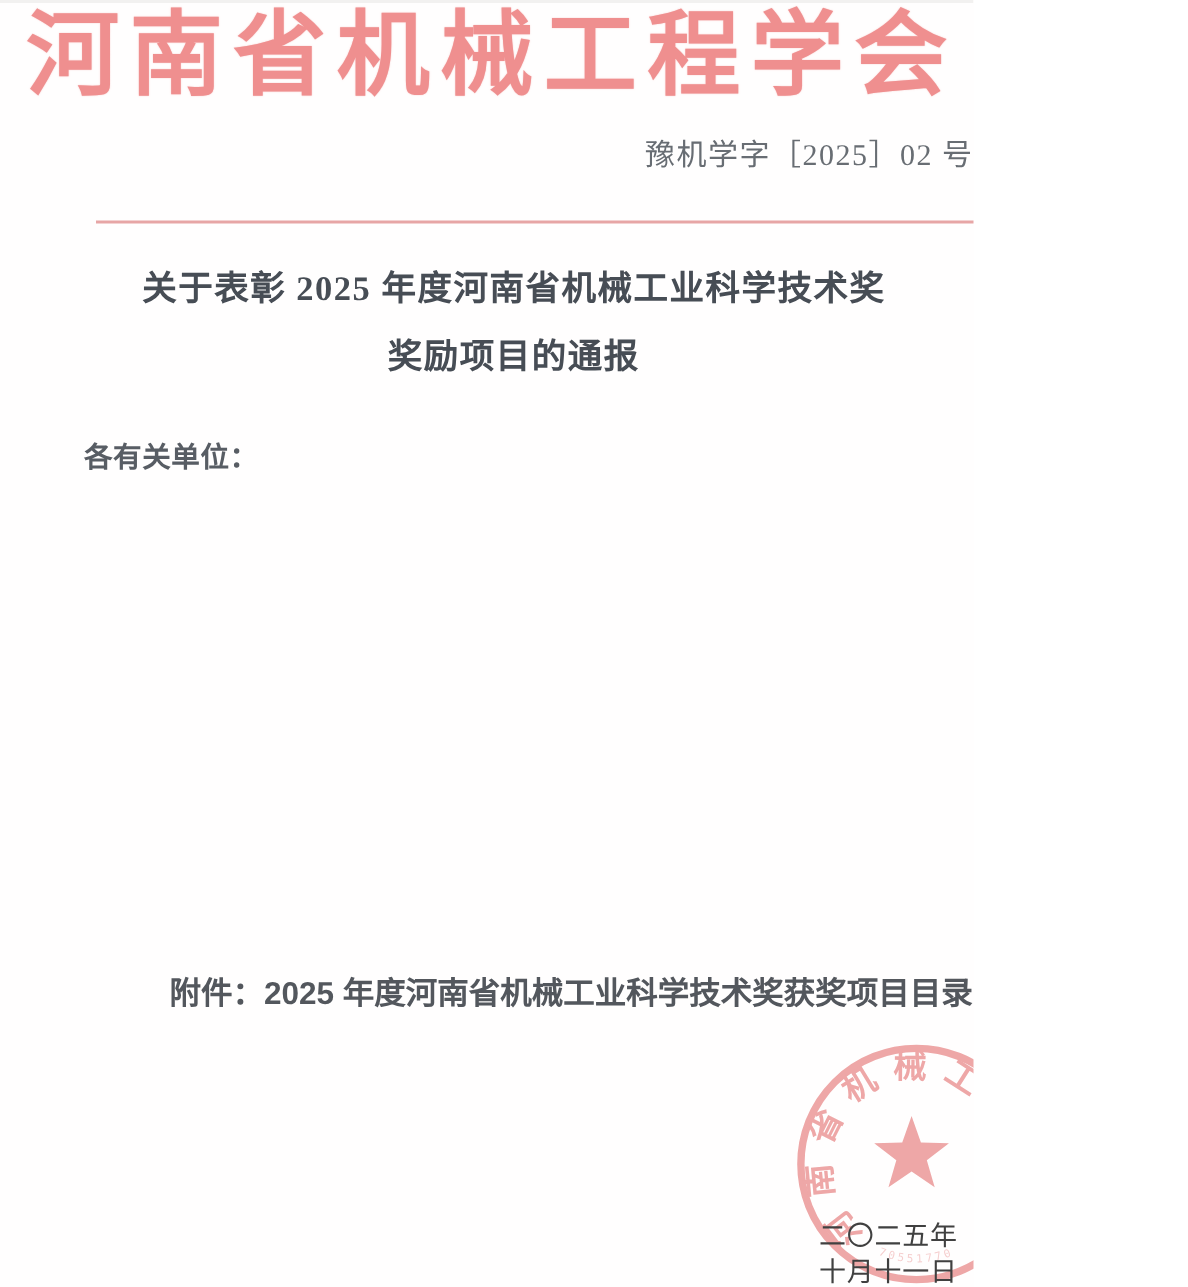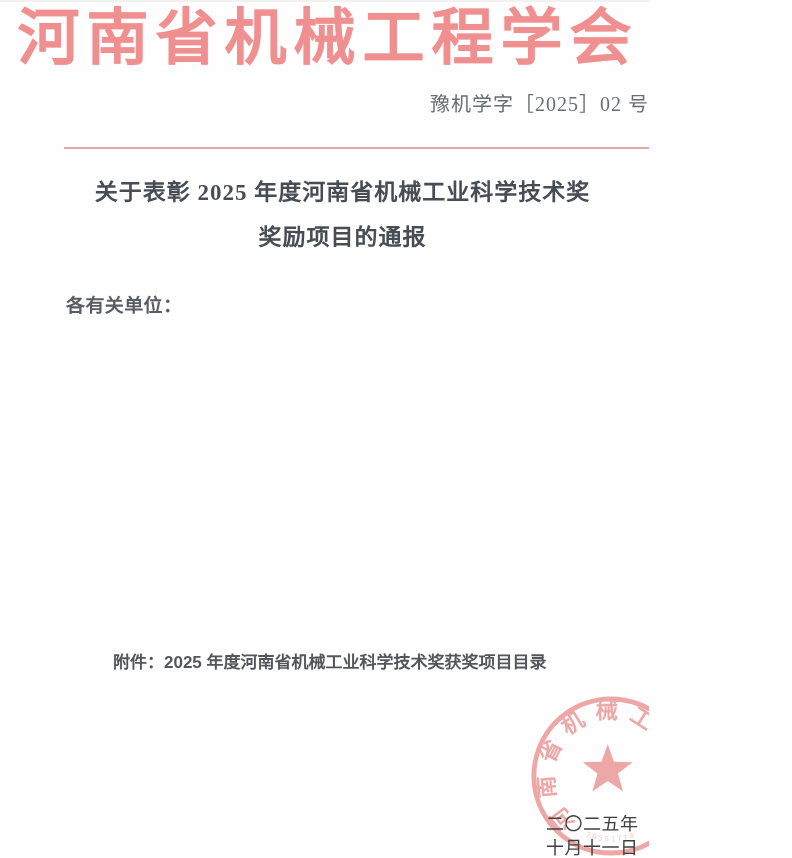--- a/index.html
+++ b/index.html
@@ -39,30 +39,30 @@
     background:var(--rule);
   }
   .title{
     position:absolute;top:170px;left:0;width:100%;
     text-align:center;font-weight:bold;
     font-size:23px;line-height:45px;letter-spacing:1px;
     color:var(--ink-dark);
     padding-left:36px;
   }
   .content{
-    position:absolute;top:286px;left:66px;width:648px;
+    position:absolute;top:286px;left:56px;width:648px;
     font-size:19px;line-height:40px;color:var(--ink);
     text-align:justify;letter-spacing:.4px;
   }
   .salutation{font-weight:bold;color:#585d64;}
   .para{text-indent:2em;margin:0;}
   .attachment{
     position:absolute;top:650px;left:113px;
     font-family:"Liberation Sans","DejaVu Sans",sans-serif;
-    font-weight:bold;font-size:17px;line-height:26px;
+    font-weight:bold;font-size:21px;line-height:26px;
     color:#53575d;letter-spacing:0;
   }
   .seal{
     position:absolute;left:529px;top:694px;width:164px;height:164px;
     opacity:.78;
   }
   .seal .ring{stroke:var(--seal);fill:none;}
   .seal .star{fill:var(--seal);}
   .seal .arc-text{
     font-family:"Liberation Serif","DejaVu Serif",serif;

